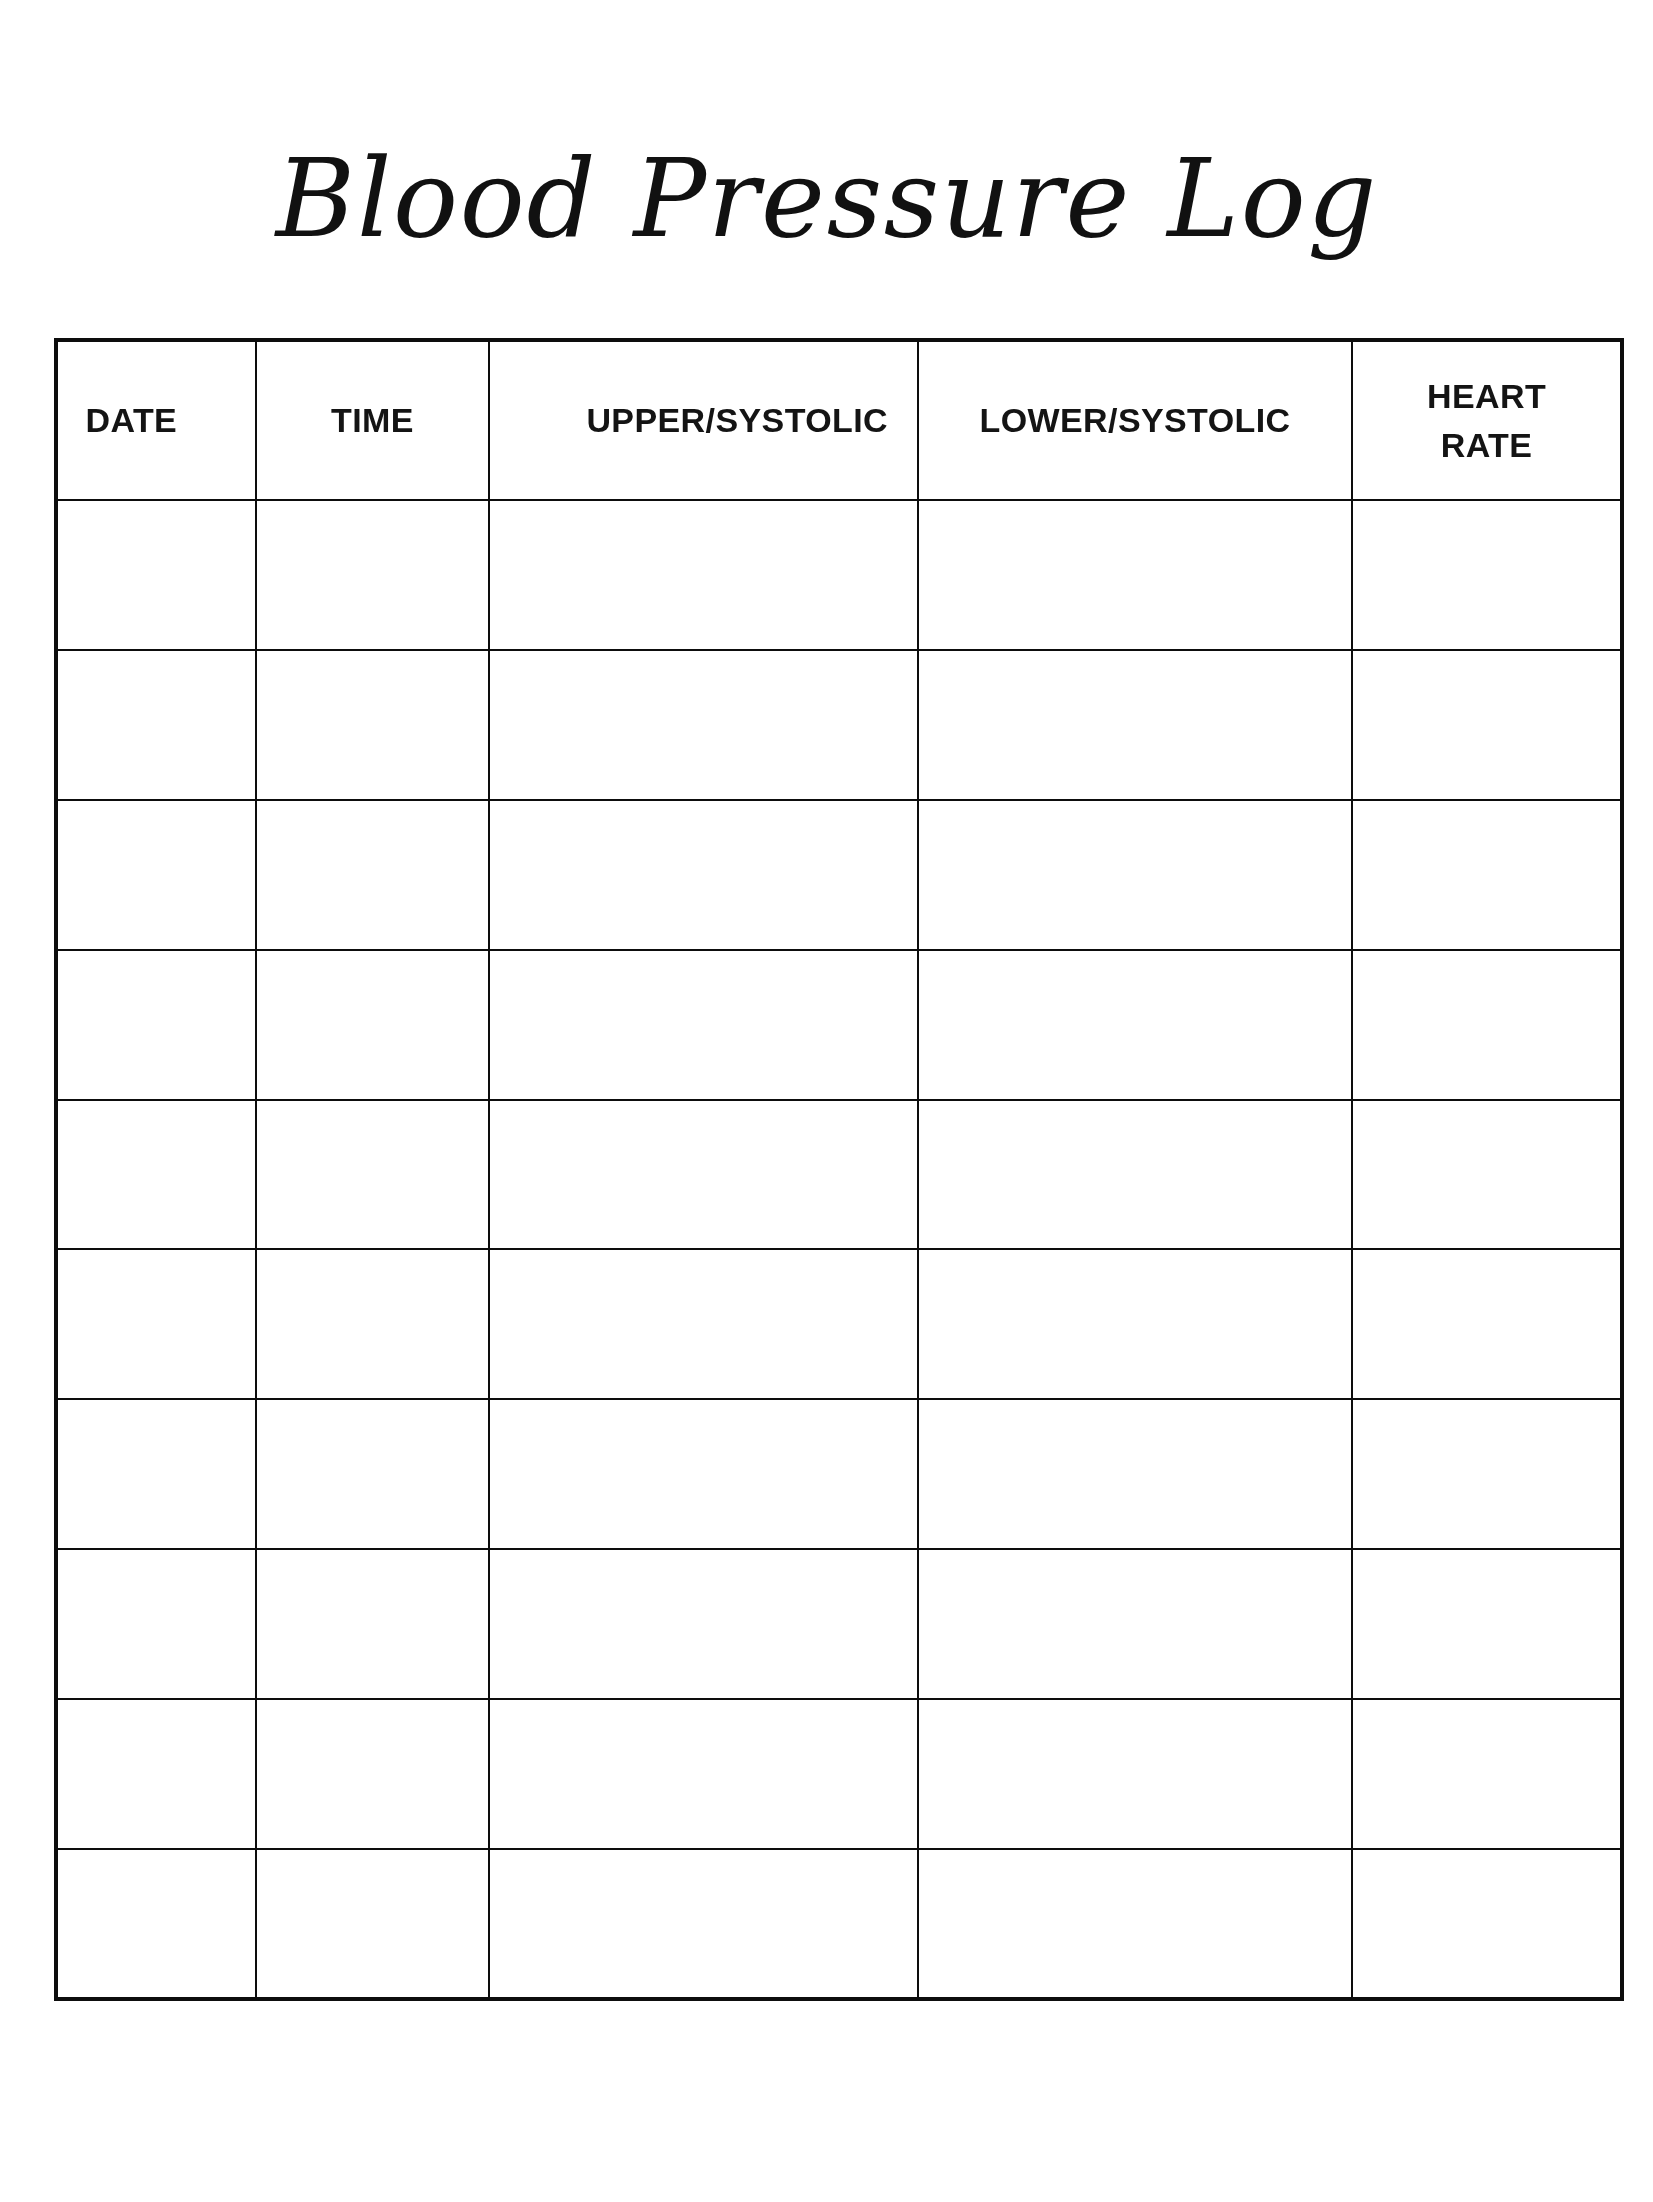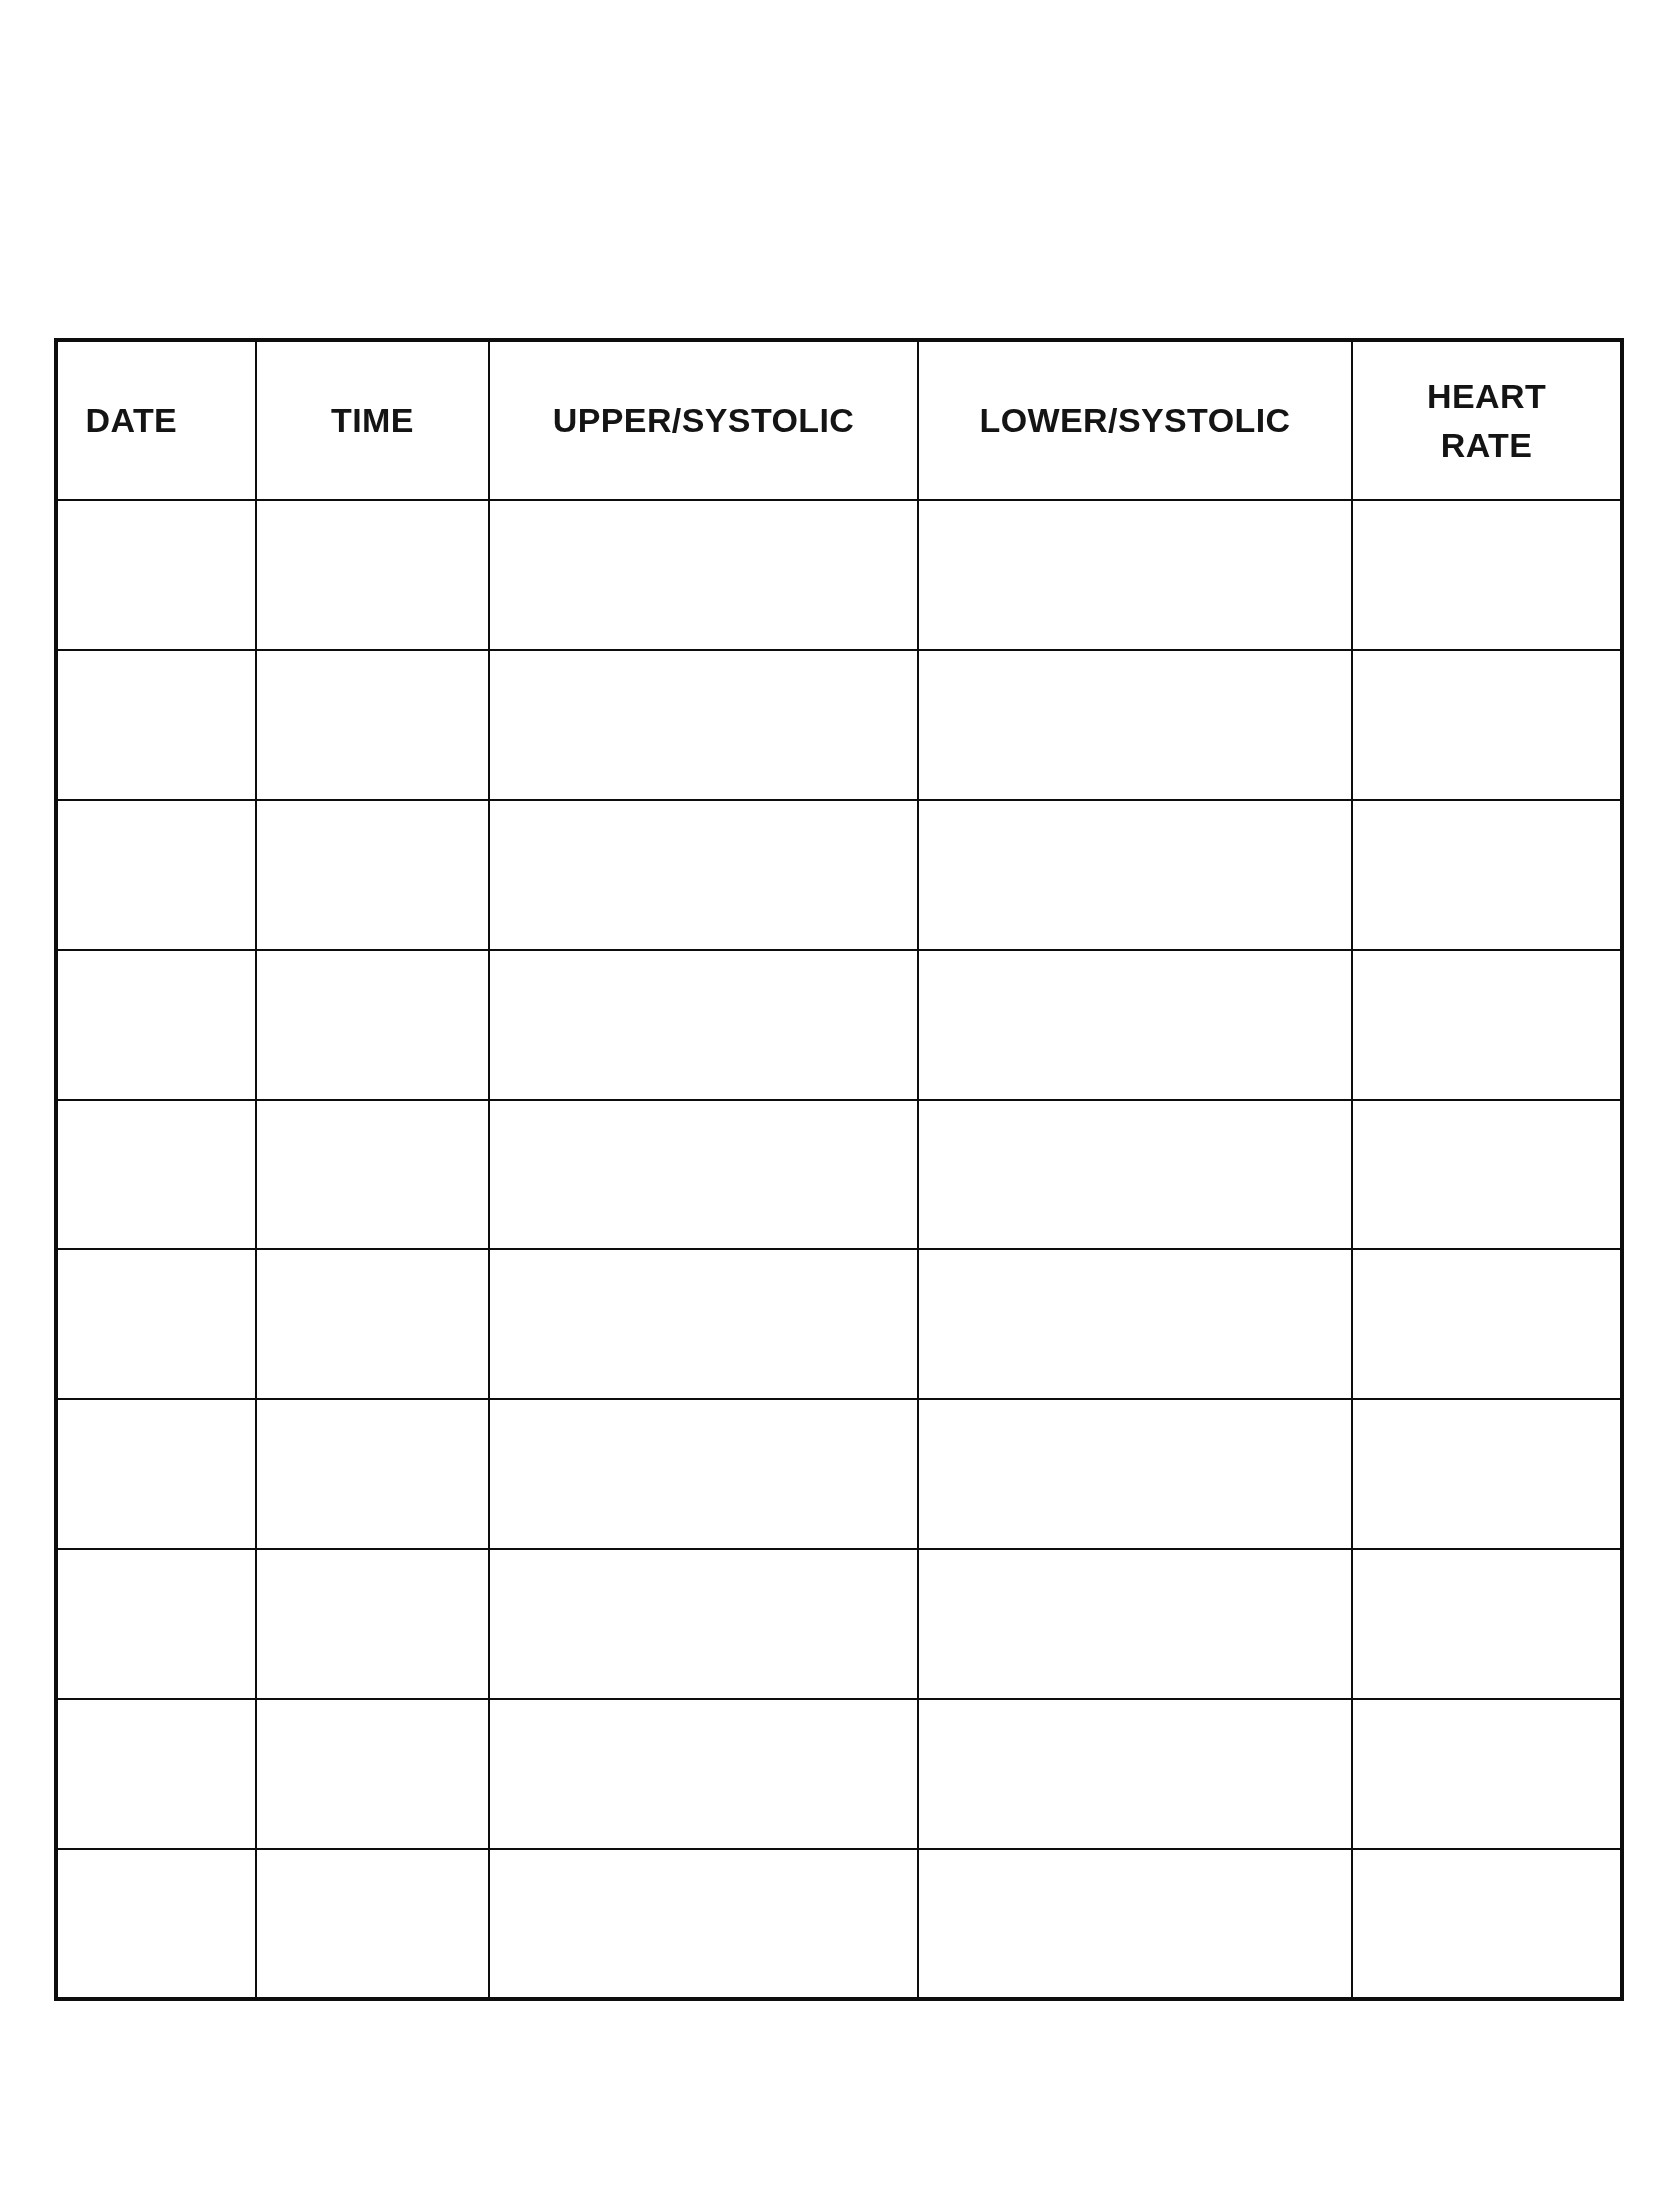--- a/index.html
+++ b/index.html
@@ -73,36 +73,37 @@
     vertical-align: middle;
     padding: 0 29px;
   }
 
   th.th-date {
     text-align: left;
     padding-left: 27.5px;
   }
 
   th.th-upper {
-    text-align: center;
+    text-align: right;
   }
 
   td {
     font-size: 31px;
     color: #141414;
     text-align: center;
     vertical-align: middle;
     padding: 0 17px;
   }
 </style>
 </head>
 <body>
 
 <div class="page">
 
+  <h1 class="title">Blood Pressure Log</h1>
 
   <table class="log">
     <colgroup>
       <col class="c-date">
       <col class="c-time">
       <col class="c-upper">
       <col class="c-lower">
       <col class="c-heart">
     </colgroup>
     <thead>

